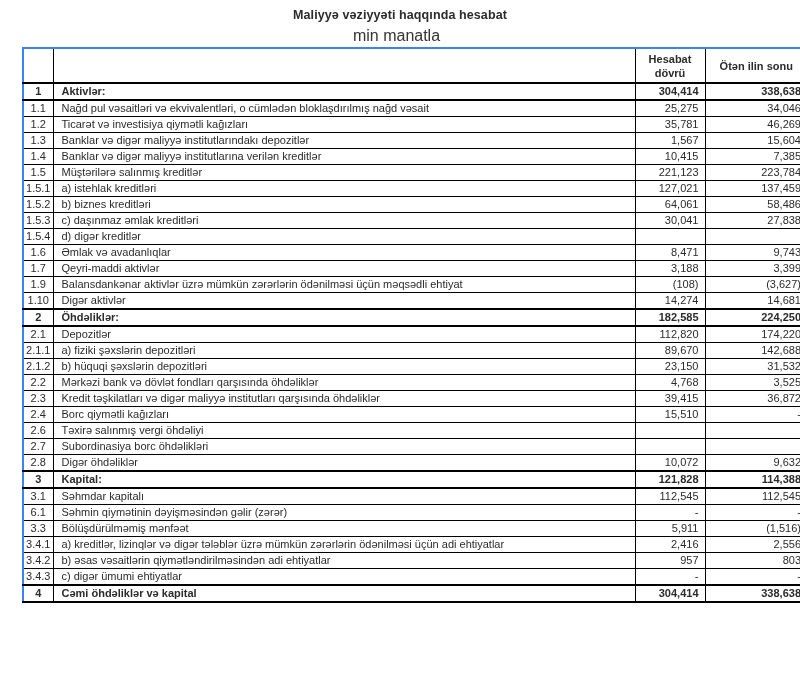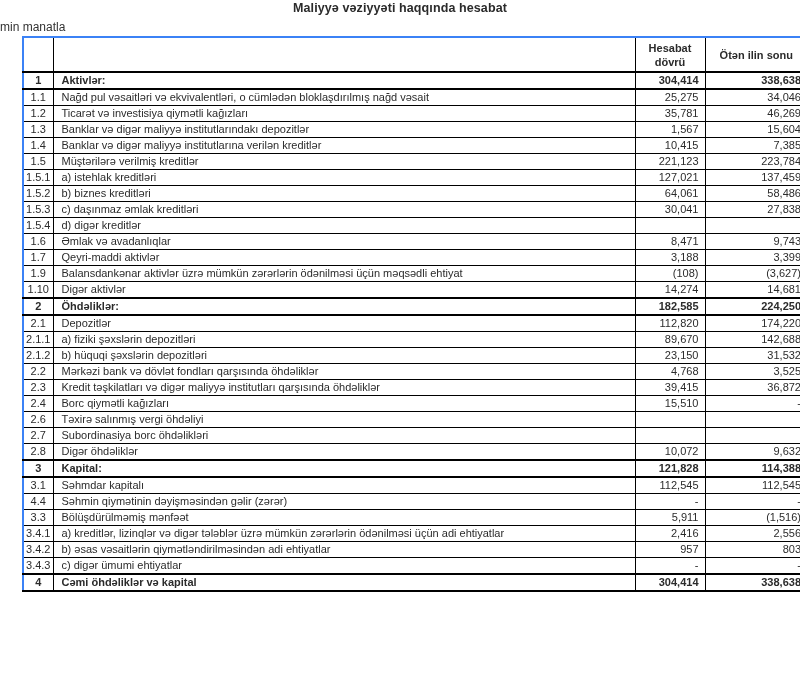--- a/index.html
+++ b/index.html
@@ -8,27 +8,27 @@
     width: 800px; height: 674px;
     background: #ffffff;
     font-family: "Liberation Sans", sans-serif;
     color: #2b2b2b;
     overflow: hidden;
   }
   .title {
     text-align: center;
     font-weight: bold;
     font-size: 12.5px;
-    padding-top: 1px;
+    padding-top: 8px;
     letter-spacing: 0.1px;
   }
   .unit-note {
     width: 793px;
-    text-align: left;
-    font-size: 12px;
+    text-align: center;
+    font-size: 16px;
     margin-top: 5px;
     margin-bottom: 2px;
     color: #333333;
   }
   table.statement {
     border-collapse: collapse;
     table-layout: fixed;
     margin-left: 22px;
     width: 785px;
     border: 2px solid #3b82f6;
@@ -112,21 +112,21 @@
         <td class="num">15,604</td>
       </tr>
       <tr>
         <td class="no">1.4</td>
         <td class="label">Banklar və digər maliyyə institutlarına verilən kreditlər</td>
         <td class="num">10,415</td>
         <td class="num">7,385</td>
       </tr>
       <tr>
         <td class="no">1.5</td>
-        <td class="label">Müştərilərə verilmiş kreditlər</td>
+        <td class="label">Müştərilərə salınmış kreditlər</td>
         <td class="num">221,123</td>
         <td class="num">223,784</td>
       </tr>
       <tr>
         <td class="no">1.5.1</td>
         <td class="label">a) istehlak kreditləri</td>
         <td class="num">127,021</td>
         <td class="num">137,459</td>
       </tr>
       <tr>
@@ -237,21 +237,21 @@
         <td class="num">121,828</td>
         <td class="num">114,388</td>
       </tr>
       <tr>
         <td class="no">3.1</td>
         <td class="label">Səhmdar kapitalı</td>
         <td class="num">112,545</td>
         <td class="num">112,545</td>
       </tr>
       <tr>
-        <td class="no">4.4</td>
+        <td class="no">6.1</td>
         <td class="label">Səhmin qiymətinin dəyişməsindən gəlir (zərər)</td>
         <td class="num">-</td>
         <td class="num">-</td>
       </tr>
       <tr>
         <td class="no">3.3</td>
         <td class="label">Bölüşdürülməmiş mənfəət</td>
         <td class="num">5,911</td>
         <td class="num">(1,516)</td>
       </tr>

